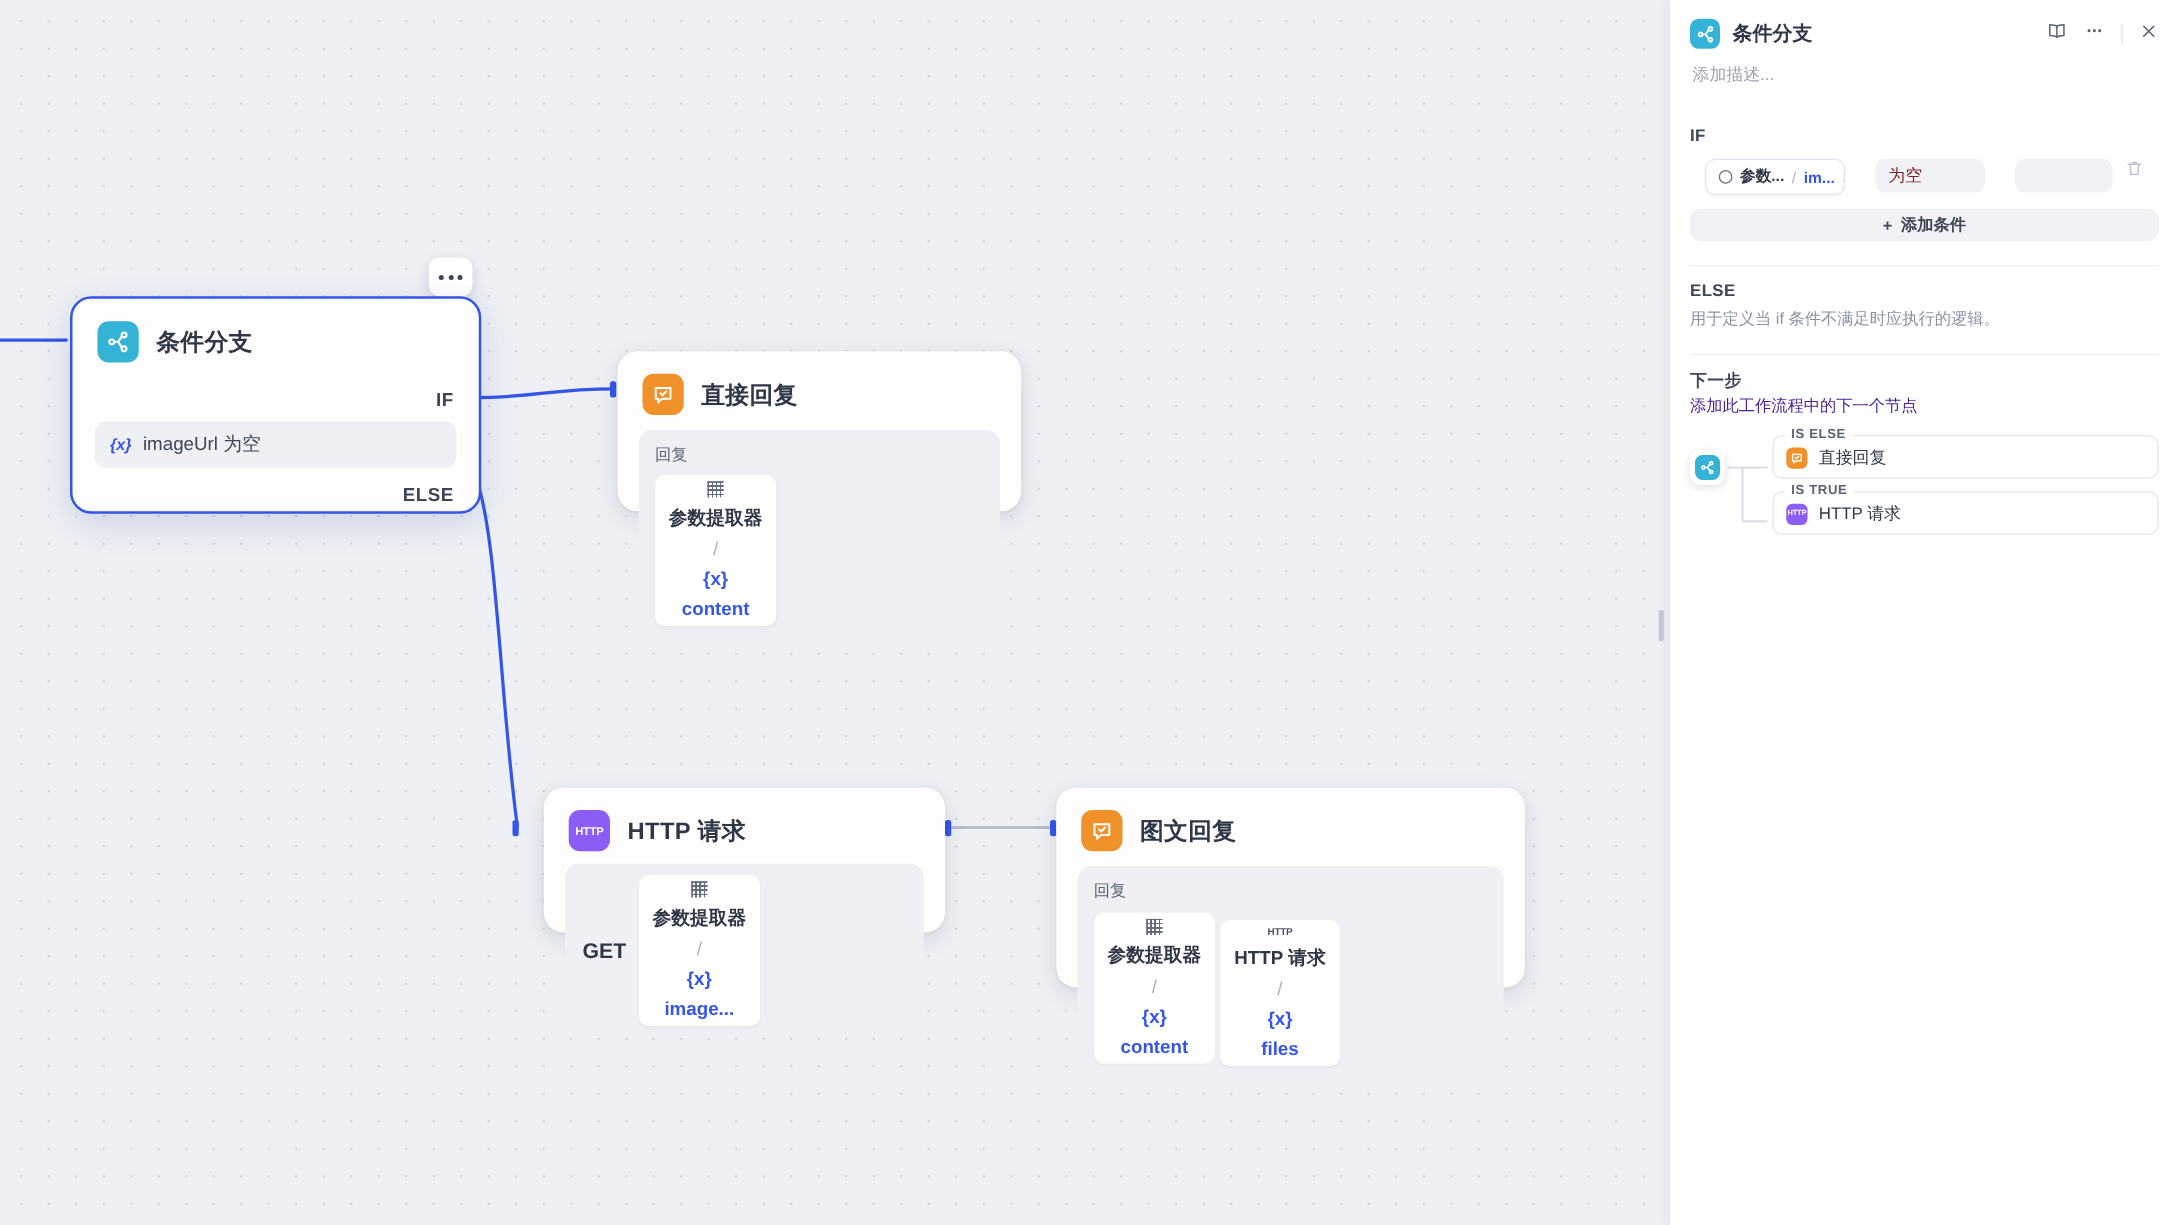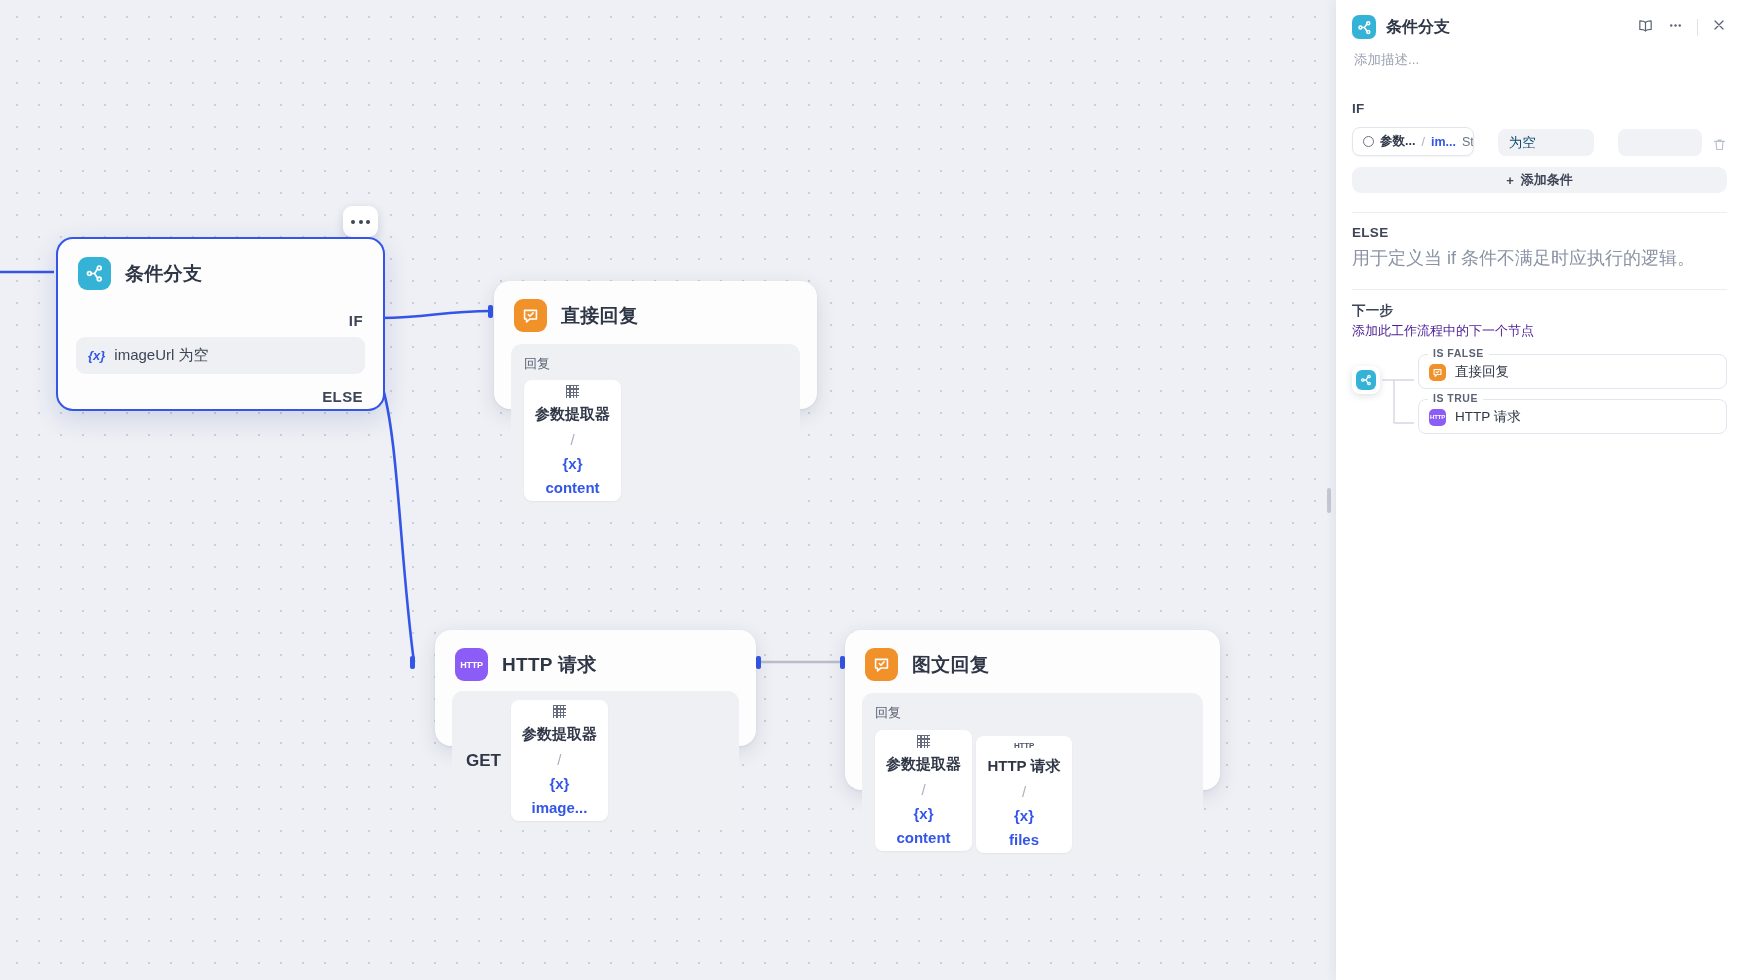--- a/index.html
+++ b/index.html
@@ -96,45 +96,45 @@
     box-shadow:-2px 0 10px rgba(36,45,73,.07);
   }
   .p-head{display:flex;align-items:center;padding:15px 16px 0 16px;}
   .p-head-ico{width:24px;height:24px;border-radius:7px;background:#35b3d6;
     display:flex;align-items:center;justify-content:center;color:#fff;flex:0 0 auto;}
   .p-title{font-size:16px;font-weight:700;margin-left:10px;color:#2f3747;}
   .p-actions{margin-left:auto;display:flex;align-items:center;gap:13px;color:#5a6274;}
   .vline{width:1px;height:17px;background:#dfe2ea;}
   .p-desc{padding:12px 16px 0 18px;font-size:13.5px;color:#9aa1b1;}
   .p-sec-label{padding:0 16px;font-size:13.5px;font-weight:700;color:#3d4557;letter-spacing:.3px;}
-  .cond-row{display:flex;align-items:flex-end;gap:8px;padding:0 16px;margin-top:11px;}
+  .cond-row{display:flex;align-items:flex-start;gap:8px;padding:0 28px;margin-top:11px;}
   .ref-pill{
     background:#fff;border:1px solid #e3e6ee;border-radius:8px;height:27px;
     display:flex;align-items:center;gap:6px;padding:0 10px;font-size:12.5px;
     width:132px;box-shadow:0 1px 2px rgba(36,45,73,.05);white-space:nowrap;overflow:hidden;
   }
   .dot-ico{width:9px;height:9px;border-radius:50%;border:1.6px solid #6b7governed;flex:0 0 auto;}
   .dot-ico{border:1.6px solid #6b7383;}
   .ref-name{font-weight:700;color:#2f3747;}
   .ref-field{color:#3456e8;font-weight:600;}
   .ref-type{color:#6b7383;}
   .sel-box{
     background:#f1f2f6;border-radius:8px;height:27px;display:flex;align-items:center;
-    padding:0 11px;font-size:13.5px;color:#0c4a6e;margin-left:16px;
+    padding:0 11px;font-size:13.5px;color:#7f1d1d;margin-left:16px;
   }
   .sel-op{width:98px;}
   .sel-val{width:82px;}
   .trash{margin-left:2px;color:#b9bfcc;}
   .add-cond{
     margin:11px 16px 0 16px;background:#f1f2f6;border-radius:9px;height:26px;
     display:flex;align-items:center;justify-content:center;gap:7px;
     font-size:13px;font-weight:700;color:#3d4557;
   }
   .divider{height:1px;background:#ecedf2;margin:19px 16px 0 16px;}
-  .p-hint{padding:6px 16px 0 16px;font-size:18px;color:#8a92a3;}
+  .p-hint{padding:6px 16px 0 16px;font-size:13px;color:#8a92a3;}
   .p-sub{padding:2px 16px 0 16px;font-size:13px;color:#4c1d95;}
   .next-wrap{position:relative;margin:14px 16px 0 16px;display:flex;align-items:flex-start;}
   .next-src{
     width:28px;height:28px;border-radius:8px;background:#fff;
     box-shadow:0 2px 7px rgba(36,45,73,.15);display:flex;align-items:center;justify-content:center;
     margin-top:12px;flex:0 0 auto;
   }
   .next-src .node-ico{width:20px;height:20px;border-radius:6px;}
   .branch-lines{width:38px;align-self:stretch;position:relative;flex:0 0 auto;}
   .next-list{flex:1;display:flex;flex-direction:column;gap:10px;}
@@ -361,21 +361,21 @@
           </svg>
         </div>
       </div>
       <div class="branch-lines">
         <svg width="38" height="80" viewBox="0 0 38 80" fill="none" stroke="#d4d8e2" stroke-width="1.4">
           <path d="M2,26 H14 M14,26 V69 M14,26 H34 M14,69 H34"></path>
         </svg>
       </div>
       <div class="next-list">
         <div class="fset">
-          <div class="fleg">IS FALSE</div>
+          <div class="fleg">IS ELSE</div>
           <div class="fset-row">
             <div class="fset-ico ico-reply">
               <svg width="11" height="11" viewBox="0 0 24 24" fill="none" stroke="#fff" stroke-width="2.4" stroke-linecap="round" stroke-linejoin="round">
                 <path d="M4.5 5.5h15v11h-8.5L7 20.2V16.5H4.5z"></path>
                   <path d="M9.2 10.8l2.1 2.1 4-4.2"></path>
               </svg>
             </div>
             <span class="fset-label">直接回复</span>
           </div>
         </div>

